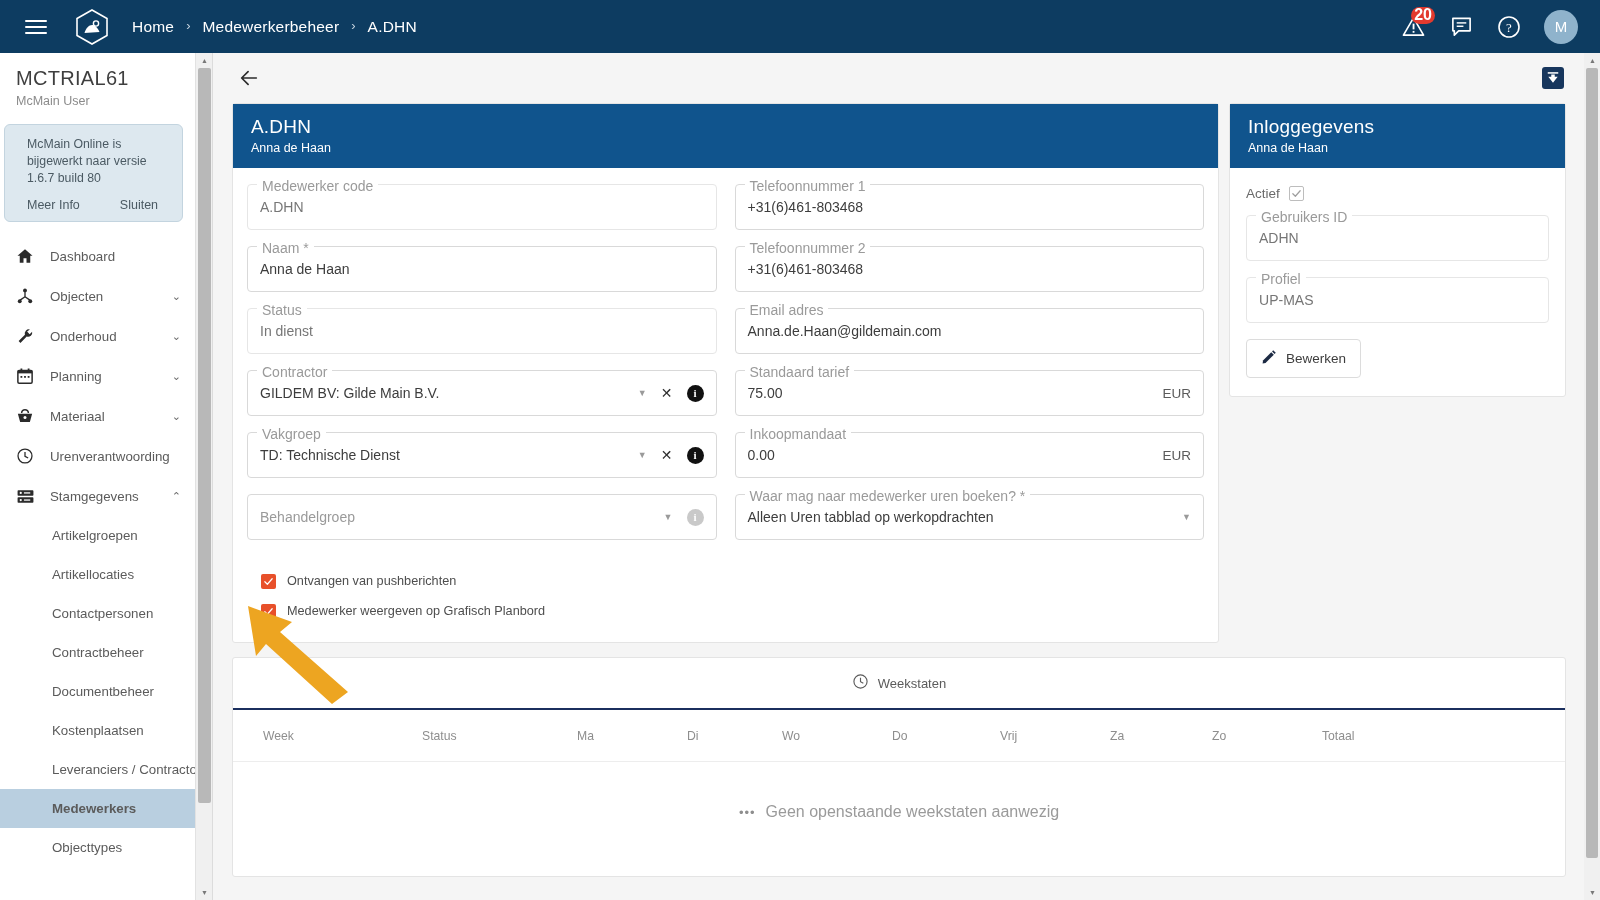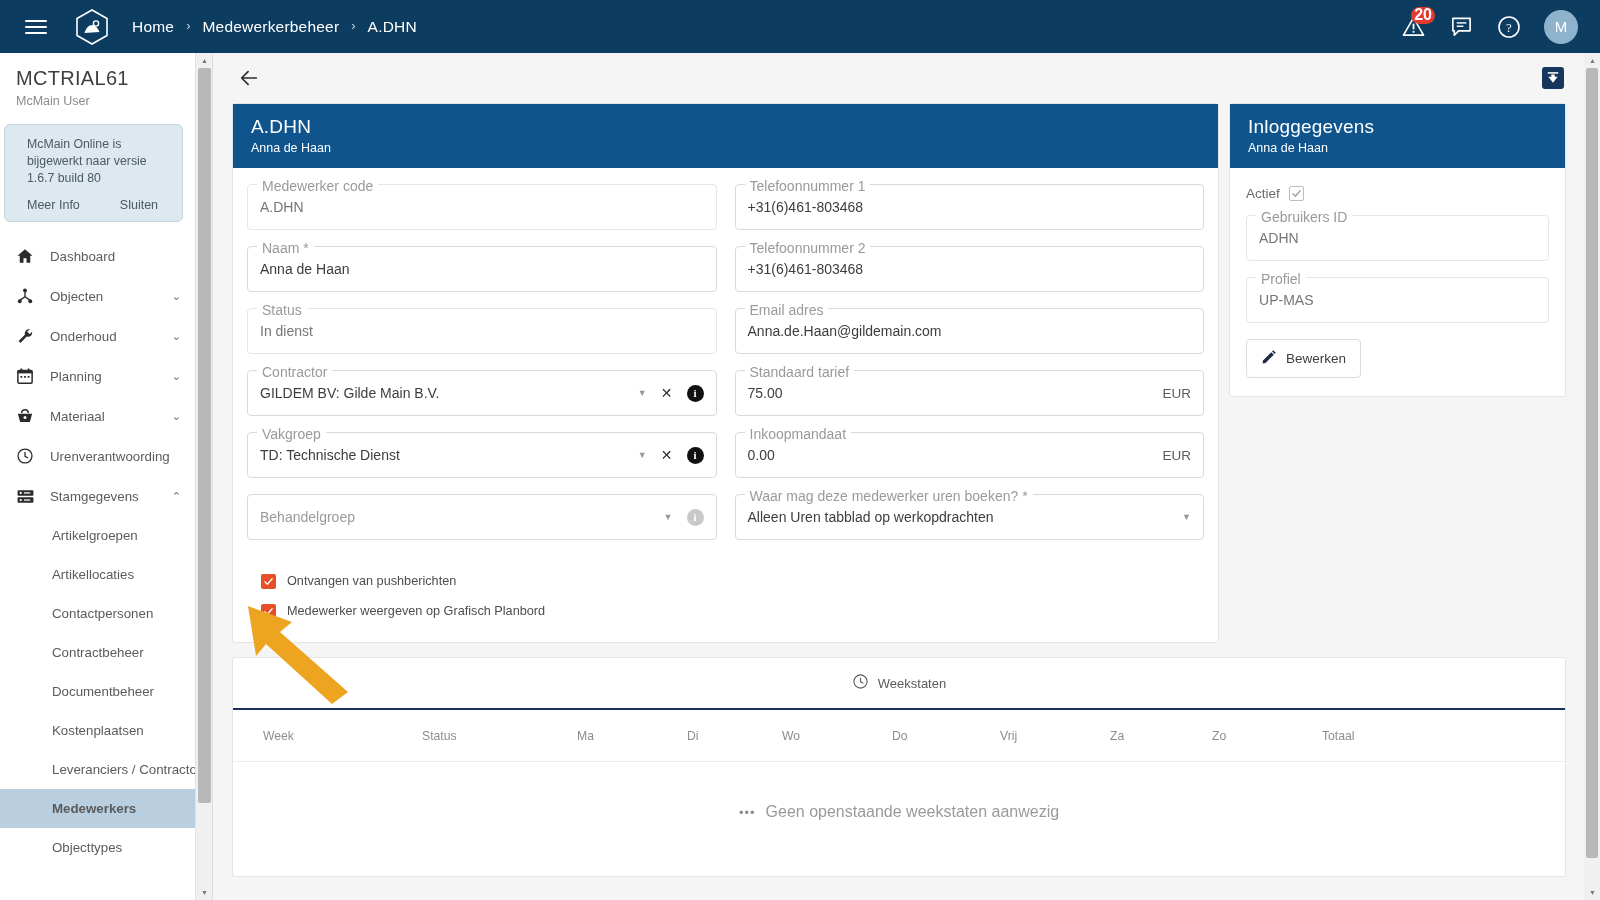--- a/index.html
+++ b/index.html
@@ -441,21 +441,21 @@
               <span class="suffix">EUR</span>
             </div>
 
             <div class="field">
               <span class="flab">Inkoopmandaat</span>
               <span class="fval">0.00</span>
               <span class="suffix">EUR</span>
             </div>
 
             <div class="field">
-              <span class="flab">Waar mag deze medewerker uren boeken? *</span>
+              <span class="flab">Waar mag naar medewerker uren boeken? *</span>
               <span class="fval">Alleen Uren tabblad op werkopdrachten</span>
               <span class="ctrls">
                 <span class="caret">▼</span>
               </span>
             </div>
           </div>
         </div>
 
         <div class="checks">
           <div class="chkline">

